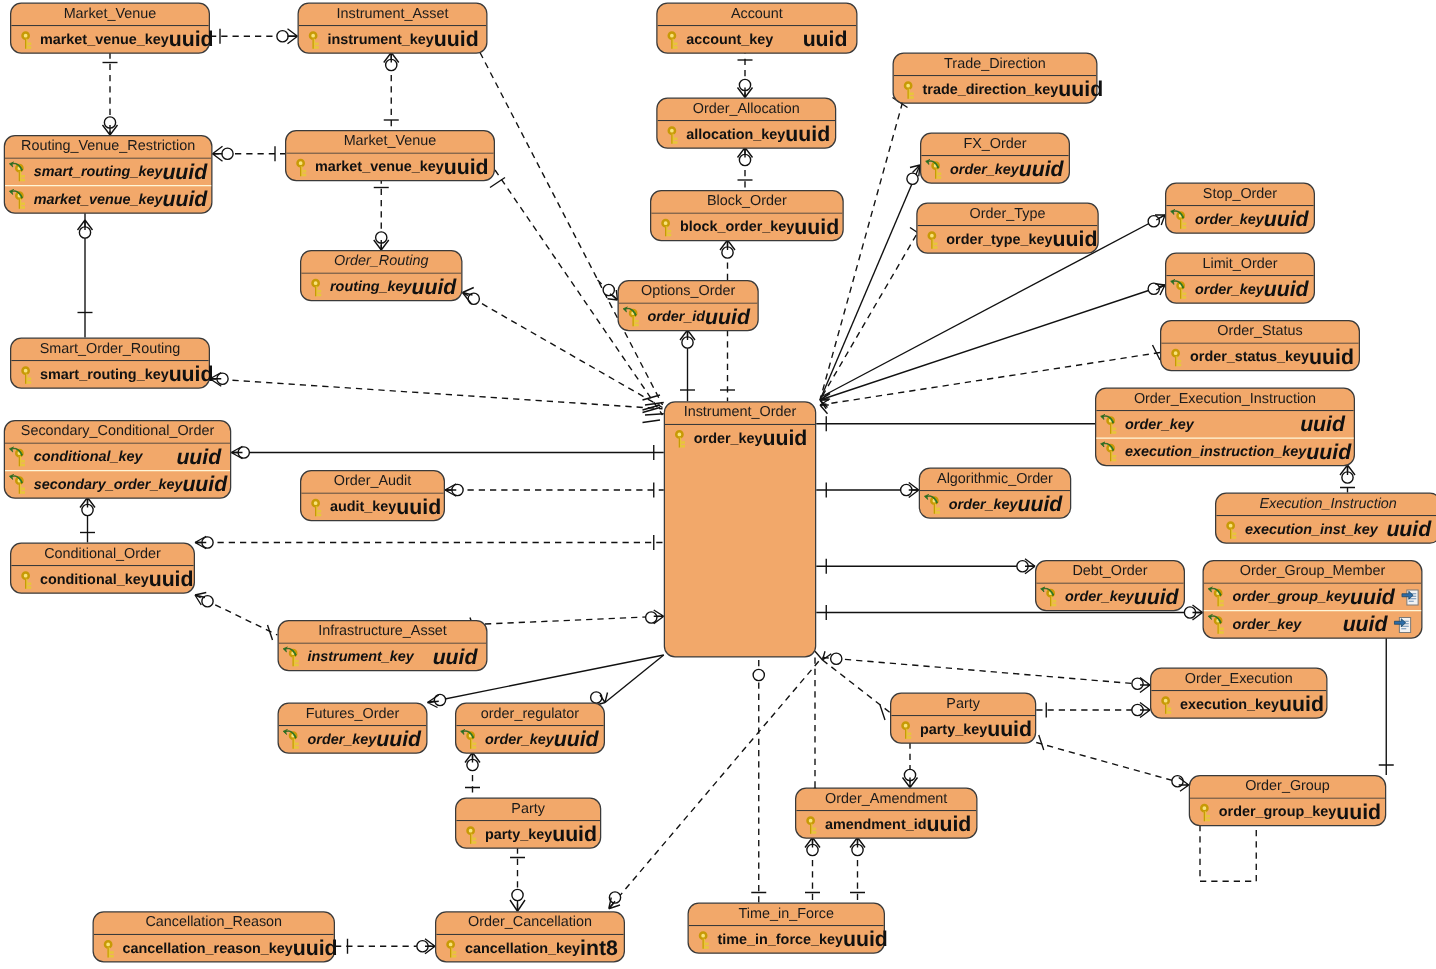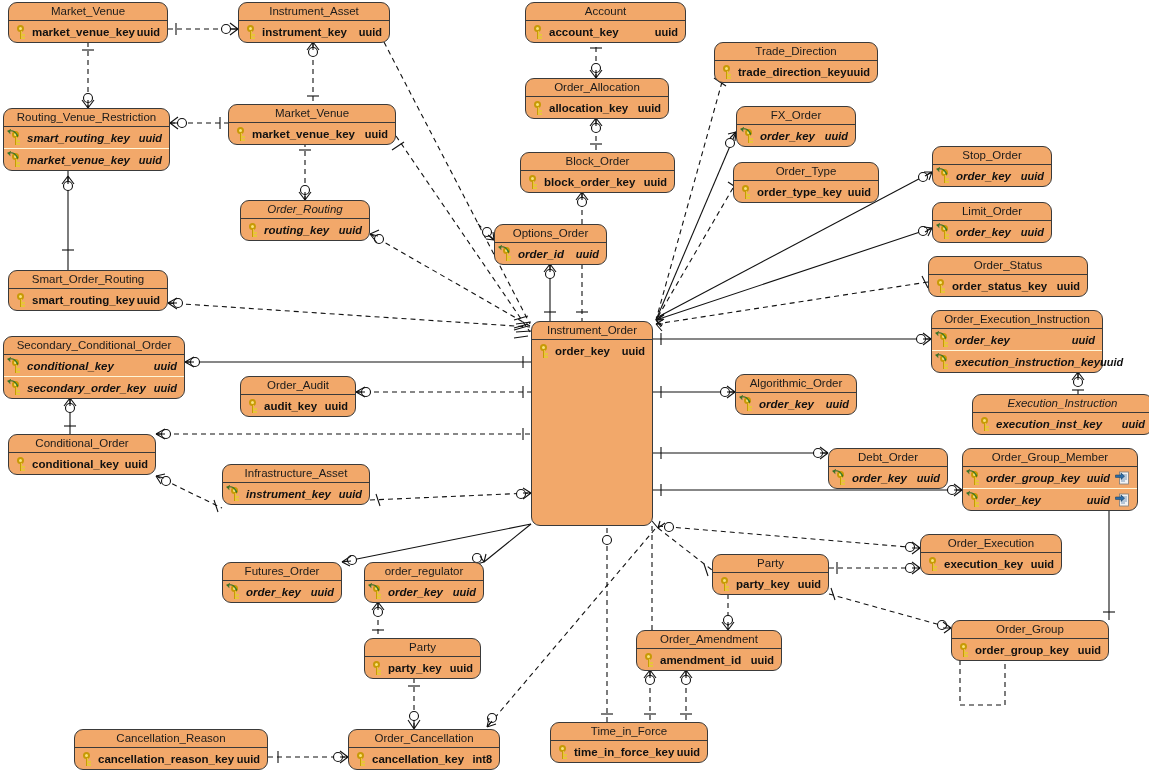--- a/index.html
+++ b/index.html
@@ -13,21 +13,21 @@
        box-shadow:0 0 0 0 rgba(0,0,0,0);}
   .tbl .hdr{height:17px;line-height:17px;text-align:center;
             font-size:11.5px;color:#1b1b1b;white-space:nowrap;overflow:hidden;
             border-bottom:1px solid #3a3a3a;border-radius:8px 8px 0 0;}
   .tbl .body{padding:0;}
   .attr{height:21px;display:flex;align-items:center;padding:0 7px 0 4px;
         white-space:nowrap;position:relative;}
   .attr + .attr{border-top:1px solid #fff6d8;}
   .attr .ico{width:16px;height:16px;flex:0 0 16px;position:relative;margin-right:3px;}
   .attr .nm{font-size:11.5px;font-weight:bold;color:#111;}
-  .attr .ty{font-size:11px;font-weight:bold;color:#111;margin-left:auto;}
+  .attr .ty{font-size:17px;font-weight:bold;color:#111;margin-left:auto;}
   .attr.fk .nm,.attr.fk .ty{font-style:italic;}
   .attr .idxico{width:15px;height:15px;flex:0 0 15px;margin-left:5px;position:relative;}
 
   
   .key{position:absolute;left:3px;top:1px;width:11px;height:14px;}
   .key .ring{position:absolute;left:1px;top:0;width:7px;height:7px;
              border:2px solid #C79A06;border-radius:50%;background:#F8E27A;box-sizing:border-box;}
   .key .shaft{position:absolute;left:3.5px;top:6px;width:2.5px;height:8px;background:#E8C63A;
               border-left:1px solid #C79A06;box-sizing:border-box;}
   .key .t1{position:absolute;left:6px;top:9px;width:3px;height:2px;background:#E8C63A;}
@@ -590,21 +590,21 @@
               <span class="shaft"></span>
               <span class="t1"></span>
               <span class="t2"></span>
             </span>
           </span>
           <span class="nm">order_key</span>
           <span class="ty">uuid</span>
         </div>
       </div>
     </div>
-    <div class="tbl" style="left: 931px; top: 310px; width: 172px;">
+    <div class="tbl" style="left: 876px; top: 310px; width: 208px;">
       <div class="hdr">Order_Execution_Instruction</div>
       <div class="body">
         <div class="attr fk">
           <span class="ico">
             <span class="key">
               <span class="ring"></span>
               <span class="shaft"></span>
               <span class="t1"></span>
               <span class="t2"></span>
             </span>
@@ -806,21 +806,21 @@
               <line x1="6" y1="5" x2="12" y2="5" stroke="#6b8fb5" stroke-width="0.9"></line>
               <line x1="6" y1="7" x2="12" y2="7" stroke="#6b8fb5" stroke-width="0.9"></line>
               <line x1="6" y1="9" x2="12" y2="9" stroke="#6b8fb5" stroke-width="0.9"></line>
               <line x1="6" y1="11" x2="10" y2="11" stroke="#6b8fb5" stroke-width="0.9"></line>
               <path d="M0.5,5 L6,5 L6,3 L9.5,6.2 L6,9.4 L6,7.4 L0.5,7.4 Z" fill="#2D6CA8" stroke="#17425f" stroke-width="0.6"></path>
             </svg>
           </span>
         </div>
       </div>
     </div>
-    <div class="tbl" style="left: 222px; top: 464px; width: 148px;">
+    <div class="tbl" style="left: 222px; top: 496px; width: 168px;">
       <div class="hdr">Infrastructure_Asset</div>
       <div class="body">
         <div class="attr fk">
           <span class="ico">
             <span class="key">
               <span class="ring"></span>
               <span class="shaft"></span>
               <span class="t1"></span>
               <span class="t2"></span>
             </span>

